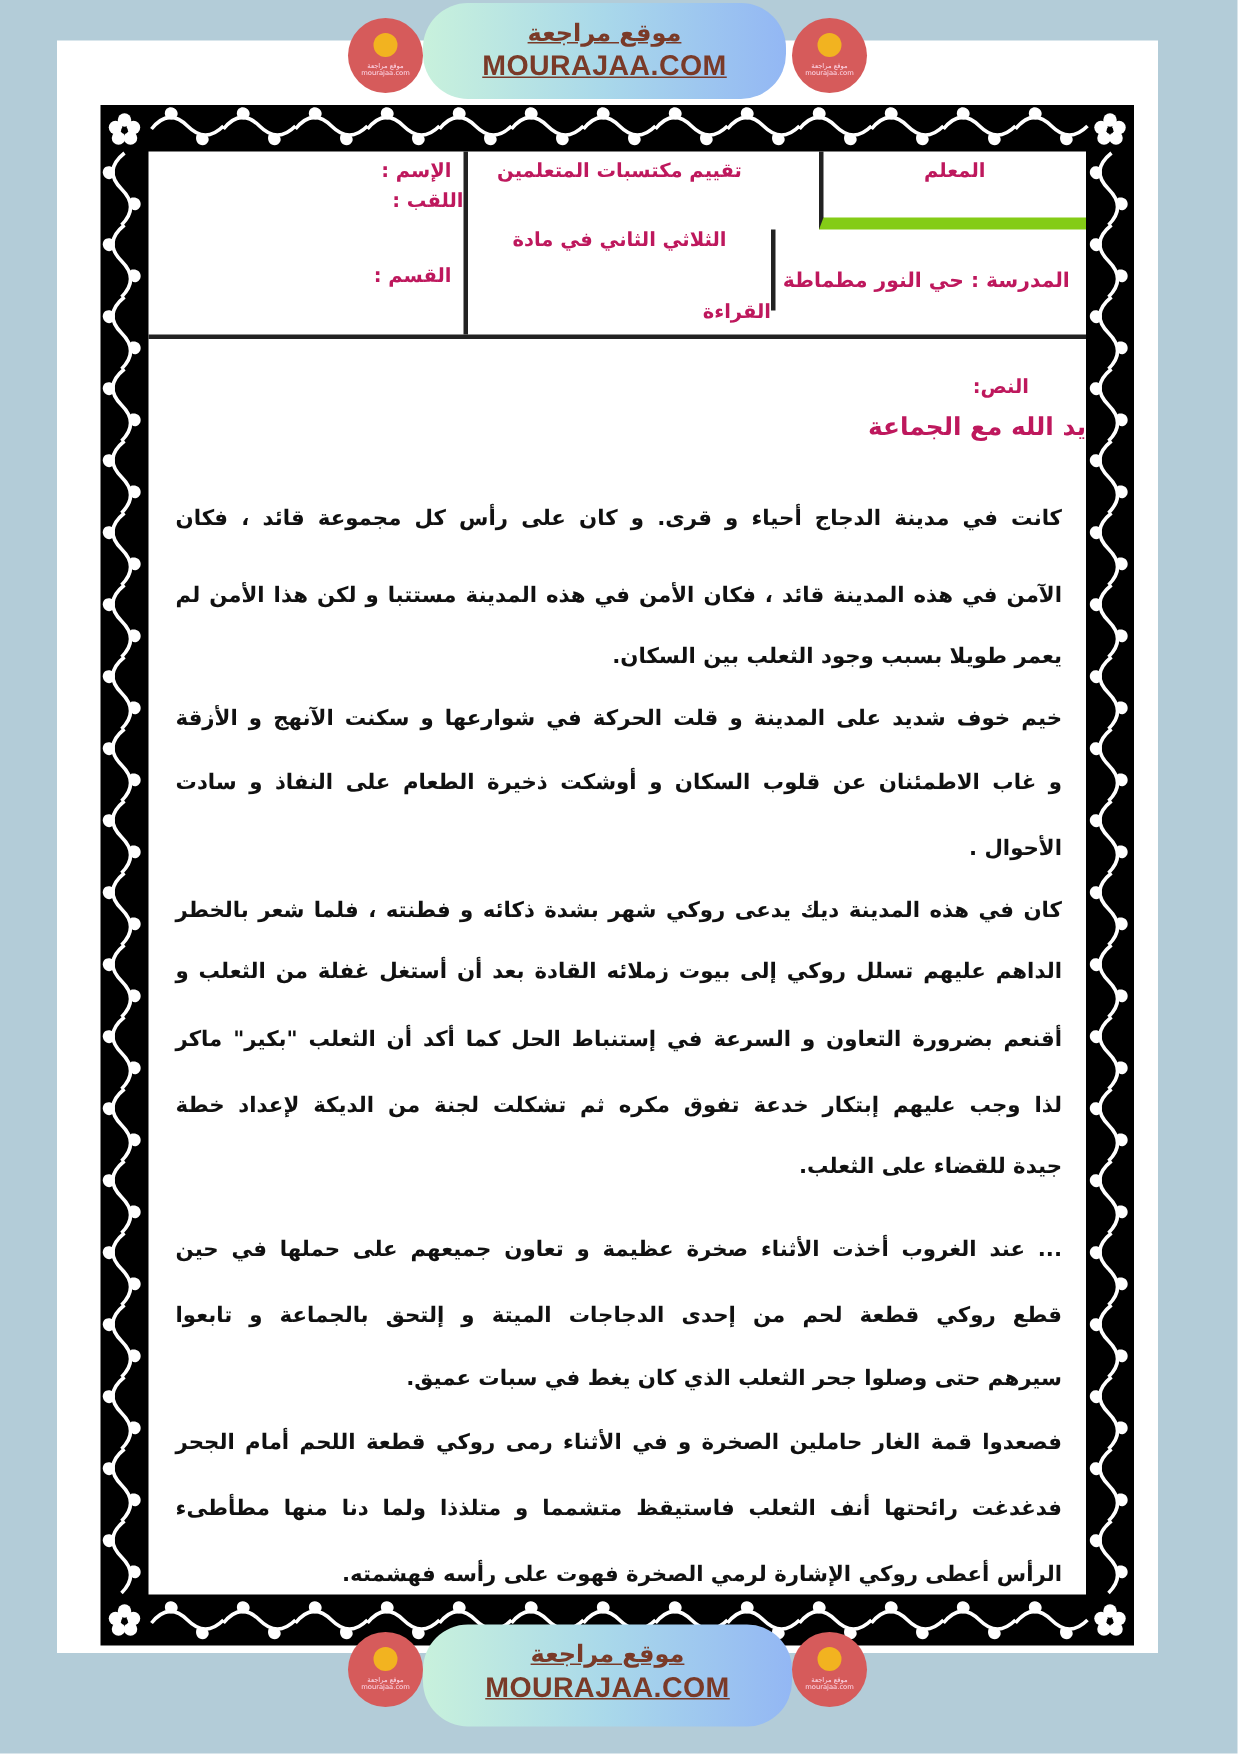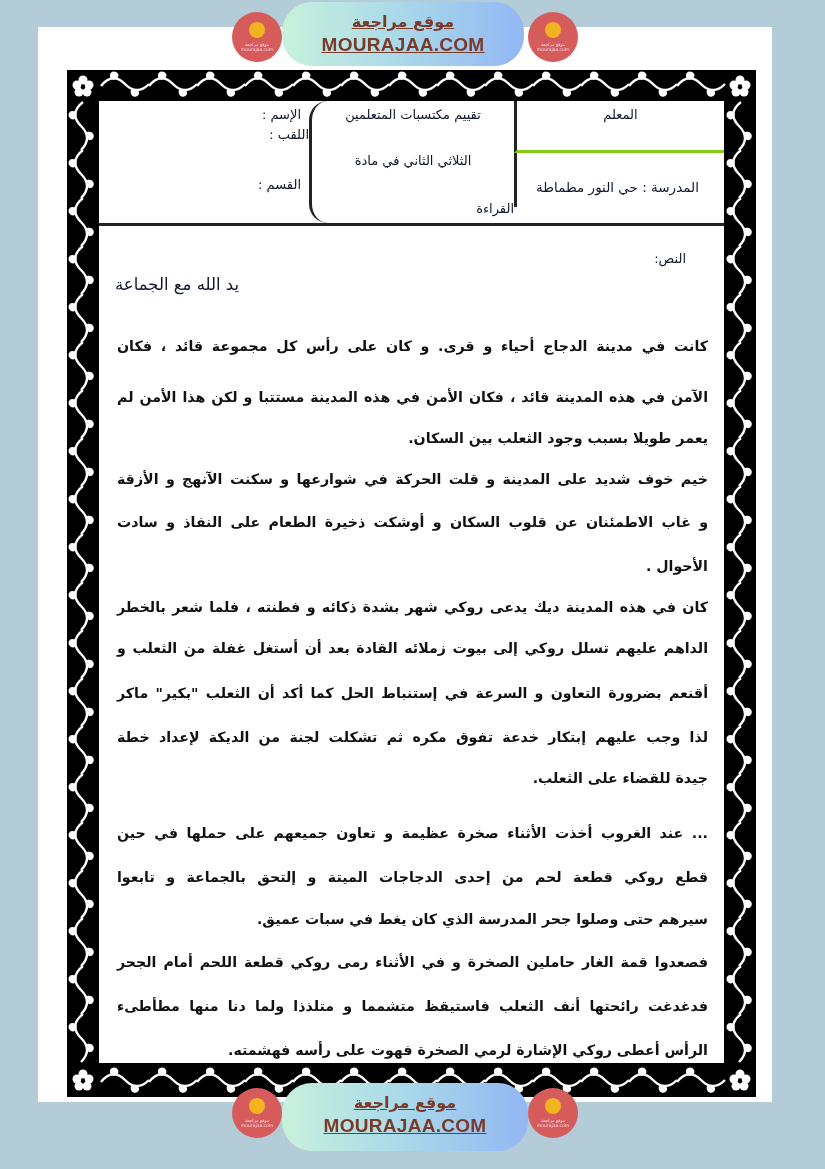--- a/index.html
+++ b/index.html
@@ -4,29 +4,29 @@
 <style>
   html,body{margin:0;padding:0;}
   body{width:825px;height:1169px;background:#b3ccd8;position:relative;overflow:hidden;font-family:"DejaVu Sans",sans-serif;}
   .sheet{position:absolute;left:38px;top:27px;width:734px;height:1075px;background:#fff;}
   .frame{position:absolute;left:67px;top:70px;width:689px;height:1027px;background:#000;box-sizing:border-box;}
   .frame-inner{position:absolute;left:32px;top:31px;right:32px;bottom:34px;background:#fff;}
   .vine{position:absolute;pointer-events:none;}
   
   .hdr{position:absolute;left:0;top:0;right:0;height:122px;border-bottom:3px solid #222;}
   .cell{position:absolute;box-sizing:border-box;}
-  .c-right-top{right:0;top:0;width:210px;height:52px;border-left:3px solid #222;border-bottom:3px solid #84cc16;}
+  .c-right-top{right:0;top:0;width:178px;height:52px;border-left:3px solid #222;border-bottom:8px solid #84cc16;}
   .c-right-bot{right:0;top:52px;width:210px;height:54px;border-left:3px solid #222;}
-  .c-mid{right:210px;top:0;width:205px;height:122px;border-left:3px solid #222;border-radius:19px;}
+  .c-mid{right:210px;top:0;width:205px;height:122px;border-left:3px solid #222;}
   .c-left{left:0;top:0;width:210px;height:122px;}
-  .t{font-family:"DejaVu Sans",sans-serif;font-weight:normal;color:#0f172a;direction:rtl;}
+  .t{font-family:"DejaVu Sans",sans-serif;font-weight:bold;color:#be185d;direction:rtl;}
   .hdr .t{font-size:13px;}
   .body-text{position:absolute;left:12px;right:8px;top:148px;direction:rtl;font-family:"DejaVu Sans",sans-serif;font-weight:bold;color:#111;font-size:14.2px;}
   .label-nass{position:absolute;right:38px;top:150px;font-size:13px;}
-  .title{position:absolute;left:0;right:0;top:174px;text-align:left;font-size:16.5px;margin-left:16px;}
+  .title{position:absolute;left:0;right:0;top:174px;text-align:right;font-size:16.5px;}
   .line{position:absolute;right:8px;left:6px;white-space:nowrap;text-align:justify;text-align-last:justify;margin-top:27px;}
   .line.last{text-align-last:right;}
   
   .banner{position:absolute;border-radius:30px;background:linear-gradient(90deg,#c8f1dc,#a9d8ea 50%,#93b7f4);text-align:center;}
   .banner .ar{display:block;font-family:"DejaVu Sans",sans-serif;font-weight:bold;color:#7a3a28;text-decoration:underline;font-size:16px;direction:rtl;line-height:22px;padding-top:9px;}
   .banner .en{display:block;font-family:"Liberation Sans",sans-serif;font-weight:bold;color:#7a3a28;text-decoration:underline;font-size:19px;line-height:24px;letter-spacing:.3px;}
   .badge{position:absolute;width:50px;height:50px;border-radius:50%;background:#d65b5b;}
   .badge .dot{position:absolute;left:17px;top:10px;width:16px;height:16px;border-radius:50%;background:#f2b320;}
   .badge .cap{position:absolute;left:0;right:0;top:30px;text-align:center;font-size:4.5px;color:#fde;font-family:"DejaVu Sans",sans-serif;line-height:5px;}
 </style>
@@ -172,21 +172,21 @@
       <div class="line" style="top:195px">خيم خوف شديد على المدينة و قلت الحركة في شوارعها و سكنت الآنهج و الأزقة</div>
       <div class="line" style="top:238px">و غاب الاطمئنان عن قلوب السكان و أوشكت ذخيرة الطعام على النفاذ و سادت</div>
       <div class="line last" style="top:282px">الأحوال .</div>
       <div class="line" style="top:323px">كان في هذه المدينة ديك يدعى روكي شهر بشدة ذكائه و فطنته ، فلما شعر بالخطر</div>
       <div class="line" style="top:364px">الداهم عليهم تسلل روكي إلى بيوت زملائه القادة بعد أن أستغل غفلة من الثعلب و</div>
       <div class="line" style="top:409px">أقنعم بضرورة التعاون و السرعة في إستنباط الحل كما أكد أن الثعلب "بكير" ماكر</div>
       <div class="line" style="top:453px">لذا وجب عليهم إبتكار خدعة تفوق مكره ثم تشكلت لجنة من الديكة لإعداد خطة</div>
       <div class="line last" style="top:494px">جيدة للقضاء على الثعلب.</div>
       <div class="line" style="top:549px">... عند الغروب أخذت الأثناء صخرة عظيمة و تعاون جميعهم على حملها في حين</div>
       <div class="line" style="top:593px">قطع روكي قطعة لحم من إحدى الدجاجات الميتة و إلتحق بالجماعة و تابعوا</div>
-      <div class="line last" style="top:635px">سيرهم حتى وصلوا جحر المدرسة الذي كان يغط في سبات عميق.</div>
+      <div class="line last" style="top:635px">سيرهم حتى وصلوا جحر الثعلب الذي كان يغط في سبات عميق.</div>
       <div class="line" style="top:678px">فصعدوا قمة الغار حاملين الصخرة و في الأثناء رمى روكي قطعة اللحم أمام الجحر</div>
       <div class="line" style="top:722px">فدغدغت رائحتها أنف الثعلب فاستيقظ متشمما و متلذذا ولما دنا منها مطأطىء</div>
       <div class="line last" style="top:766px">الرأس أعطى روكي الإشارة لرمي الصخرة فهوت على رأسه فهشمته.</div>
     </div>
   </div>
 </div>
 
 <div class="badge" style="left:232px;top:12px;">
   <div class="dot"></div>
   <div class="cap"><span>موقع مراجعة</span><br><span>mourajaa.com</span></div>

